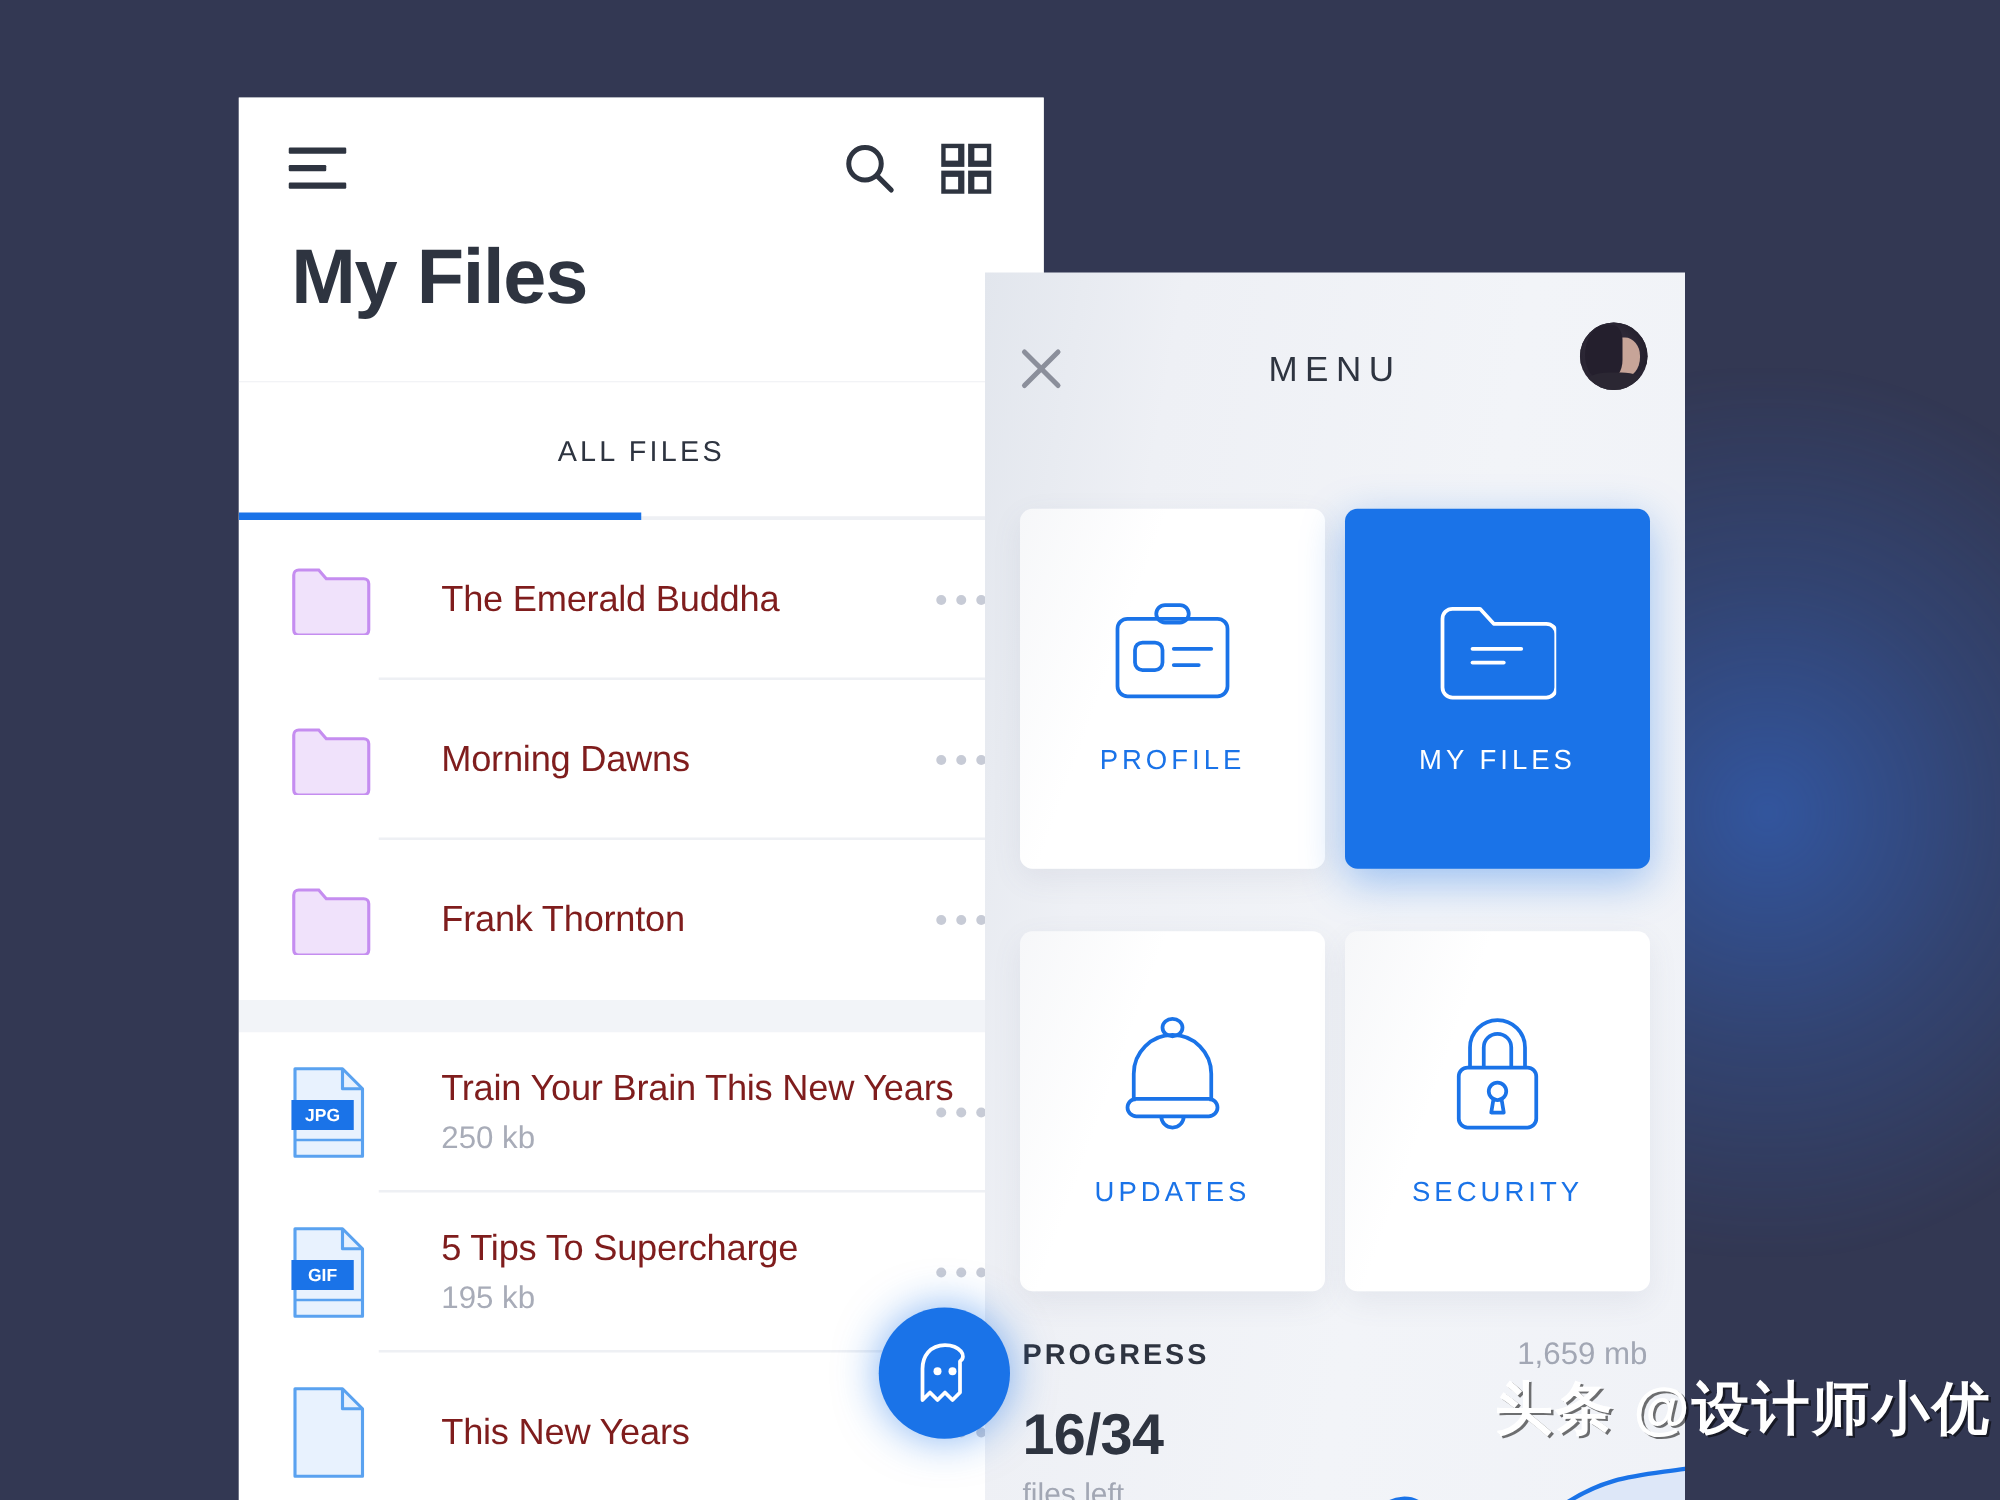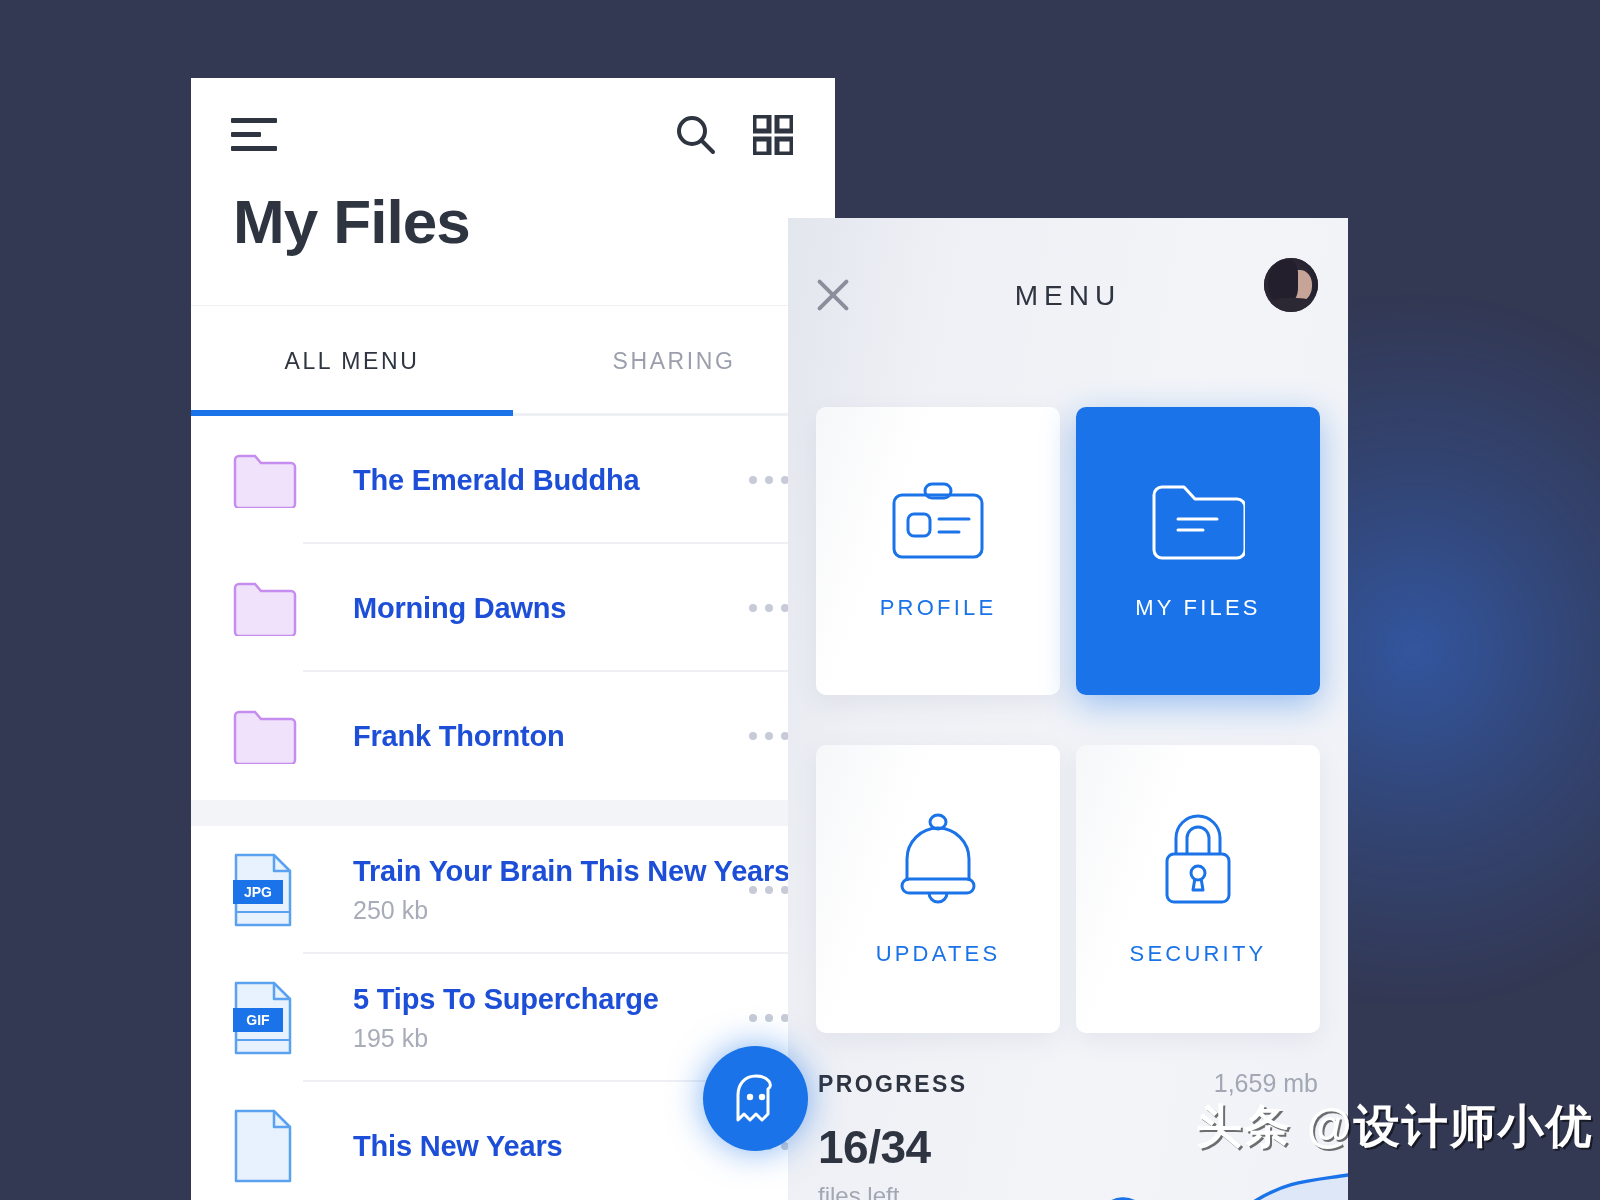--- a/index.html
+++ b/index.html
@@ -154,22 +154,22 @@
     height: 2px;
     background: #eef0f4;
   }
   .file-row:last-child .divider { display: none; }
 
   .row-icon { width: 70px; flex: 0 0 70px; line-height: 0; }
 
   .row-text { flex: 1; padding-left: 50px; }
   .row-name {
     font-size: 29px;
-    color: #1d4ed8;
-    font-weight: 700;
+    color: #7f1d1d;
+    font-weight: 400;
     letter-spacing: -0.2px;
   }
   .row-size {
     font-size: 25px;
     color: #a8acb8;
     margin-top: 8px;
   }
 
   .row-more {
     position: absolute;
@@ -411,22 +411,21 @@
             <rect x="1" y="24" width="15" height="15" fill="none" stroke="#2e3440" stroke-width="5"></rect>
             <rect x="24" y="24" width="15" height="15" fill="none" stroke="#2e3440" stroke-width="5"></rect>
           </svg>
         </span>
       </div>
 
       <div class="page-title">My Files</div>
     </div>
 
     <div class="fp-tabs">
-      <div class="tab active">ALL MENU</div>
-      <div class="tab">SHARING</div>
+      <div class="tab active">ALL FILES</div>
       <div class="tabs-rule"></div>
       <div class="tab-underline"></div>
     </div>
 
     <div class="fp-list">
 
       <div class="file-row">
         <div class="row-icon">
           <svg width="64" height="56" viewBox="0 0 64 56">
             <path d="M2 8 a4 4 0 0 1 4-4 h16 l6 7 h30 a4 4 0 0 1 4 4 v37 a4 4 0 0 1 -4 4 h-52 a4 4 0 0 1 -4 -4 z" fill="#f0e2fb" stroke="#c58df0" stroke-width="2.5"></path>

